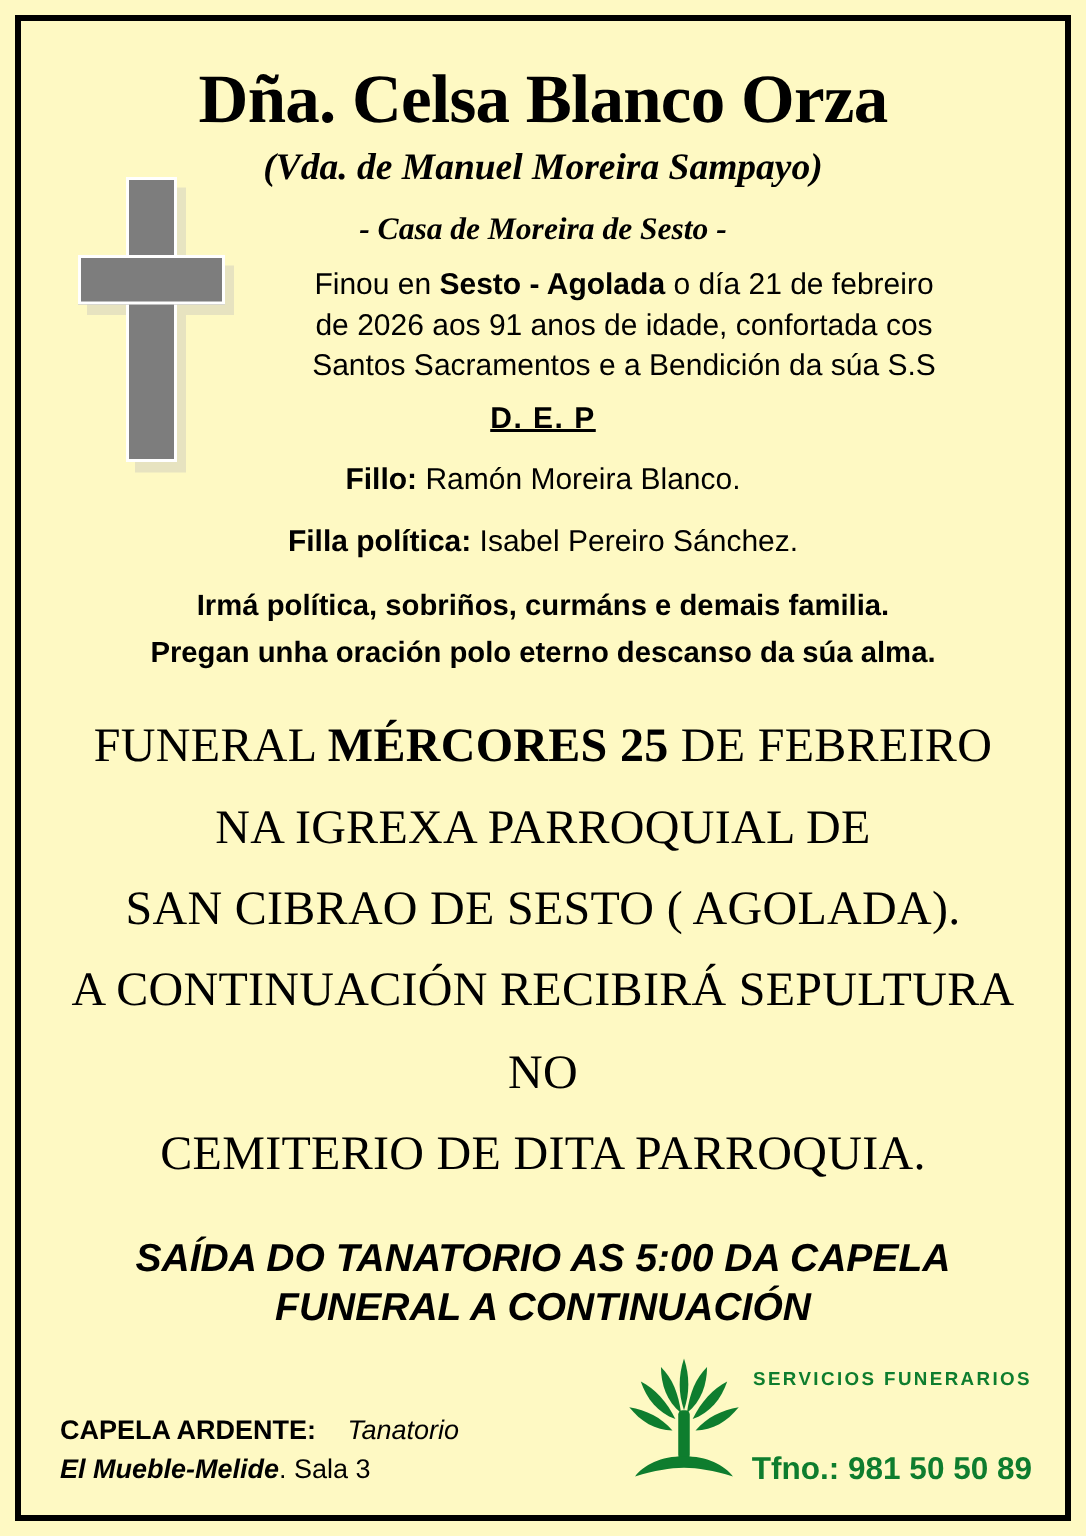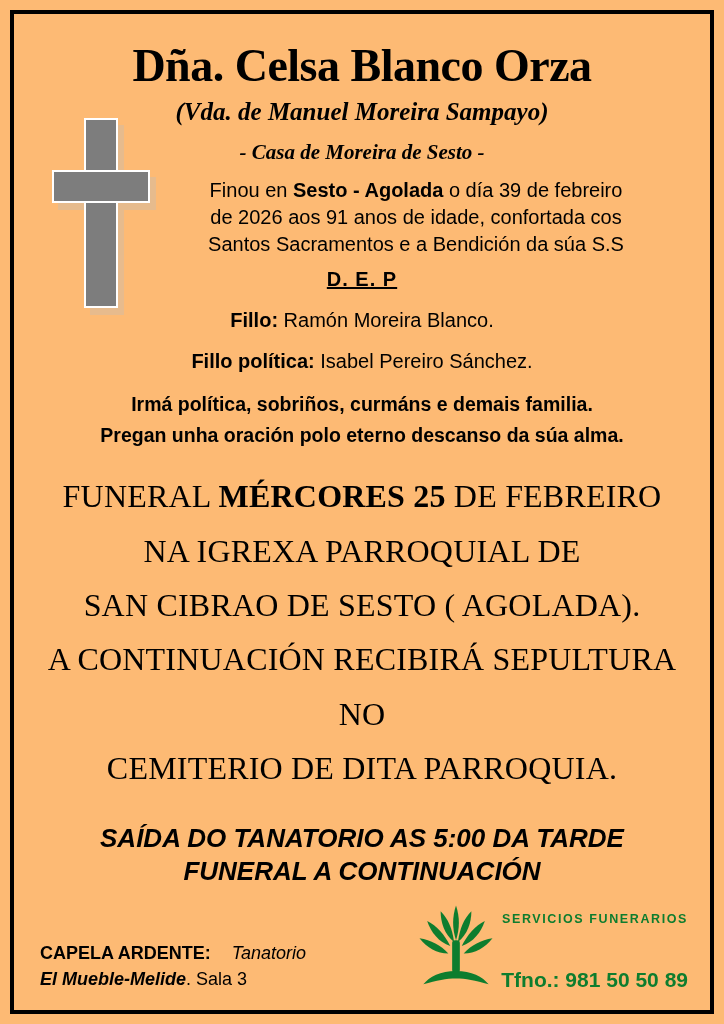--- a/index.html
+++ b/index.html
@@ -12,21 +12,21 @@
     height: 1024px;
     font-family: "Liberation Sans", sans-serif;
     color: #000000;
     overflow: hidden;
   }
   .page {
     position: relative;
     width: 724px;
     height: 1024px;
     box-sizing: border-box;
-    background: #fdba74;
+    background: #fef9c3;
     padding: 10px;
   }
   .border-frame {
     position: absolute;
     left: 10px;
     top: 10px;
     right: 10px;
     bottom: 10px;
     border: 4px solid #000000;
     box-sizing: border-box;
@@ -244,47 +244,47 @@
       </div>
     </div>
 
     <div class="name">Dña. Celsa Blanco Orza</div>
 
     <div class="widow">(Vda. de Manuel Moreira Sampayo)</div>
 
     <div class="house">- Casa de Moreira de Sesto -</div>
 
     <div class="death-info">
-      <span>Finou en </span><b>Sesto - Agolada</b><span> o día 39 de febreiro</span><br>
+      <span>Finou en </span><b>Sesto - Agolada</b><span> o día 21 de febreiro</span><br>
       <span>de 2026 aos 91 anos de idade, confortada cos</span><br>
       <span>Santos Sacramentos e a Bendición da súa S.S</span>
     </div>
 
     <div class="dep">D. E. P</div>
 
     <div class="rel-line">
       <span class="rel-label">Fillo:</span><span> Ramón Moreira Blanco.</span>
     </div>
     <div class="rel-line">
-      <span class="rel-label">Fillo política:</span><span> Isabel Pereiro Sánchez.</span>
+      <span class="rel-label">Filla política:</span><span> Isabel Pereiro Sánchez.</span>
     </div>
 
     <div class="rel-strong">Irmá política, sobriños, curmáns e demais familia.</div>
     <div class="rel-strong tight">Pregan unha oración polo eterno descanso da súa alma.</div>
 
     <div class="funeral">
       <span>FUNERAL </span><b>MÉRCORES 25</b><span> DE FEBREIRO</span><br>
       <span>NA IGREXA  PARROQUIAL DE</span><br>
       <span>SAN CIBRAO DE SESTO ( AGOLADA).</span><br>
       <span>A CONTINUACIÓN RECIBIRÁ SEPULTURA NO</span><br>
       <span>CEMITERIO DE DITA PARROQUIA.</span>
     </div>
 
     <div class="exit">
-      <span>SAÍDA DO TANATORIO AS </span><span>5:00</span><span> DA TARDE</span><br>
+      <span>SAÍDA DO TANATORIO AS </span><span>5:00</span><span> DA CAPELA</span><br>
       <span>FUNERAL A CONTINUACIÓN</span>
     </div>
 
     <div class="footer">
       <div class="chapel">
         <span class="lbl">CAPELA ARDENTE:</span><span class="ital"> Tanatorio</span><br>
         <span class="ital-plain">El Mueble-Melide</span><span class="room">. Sala 3</span>
       </div>
 
       <div class="logo">

